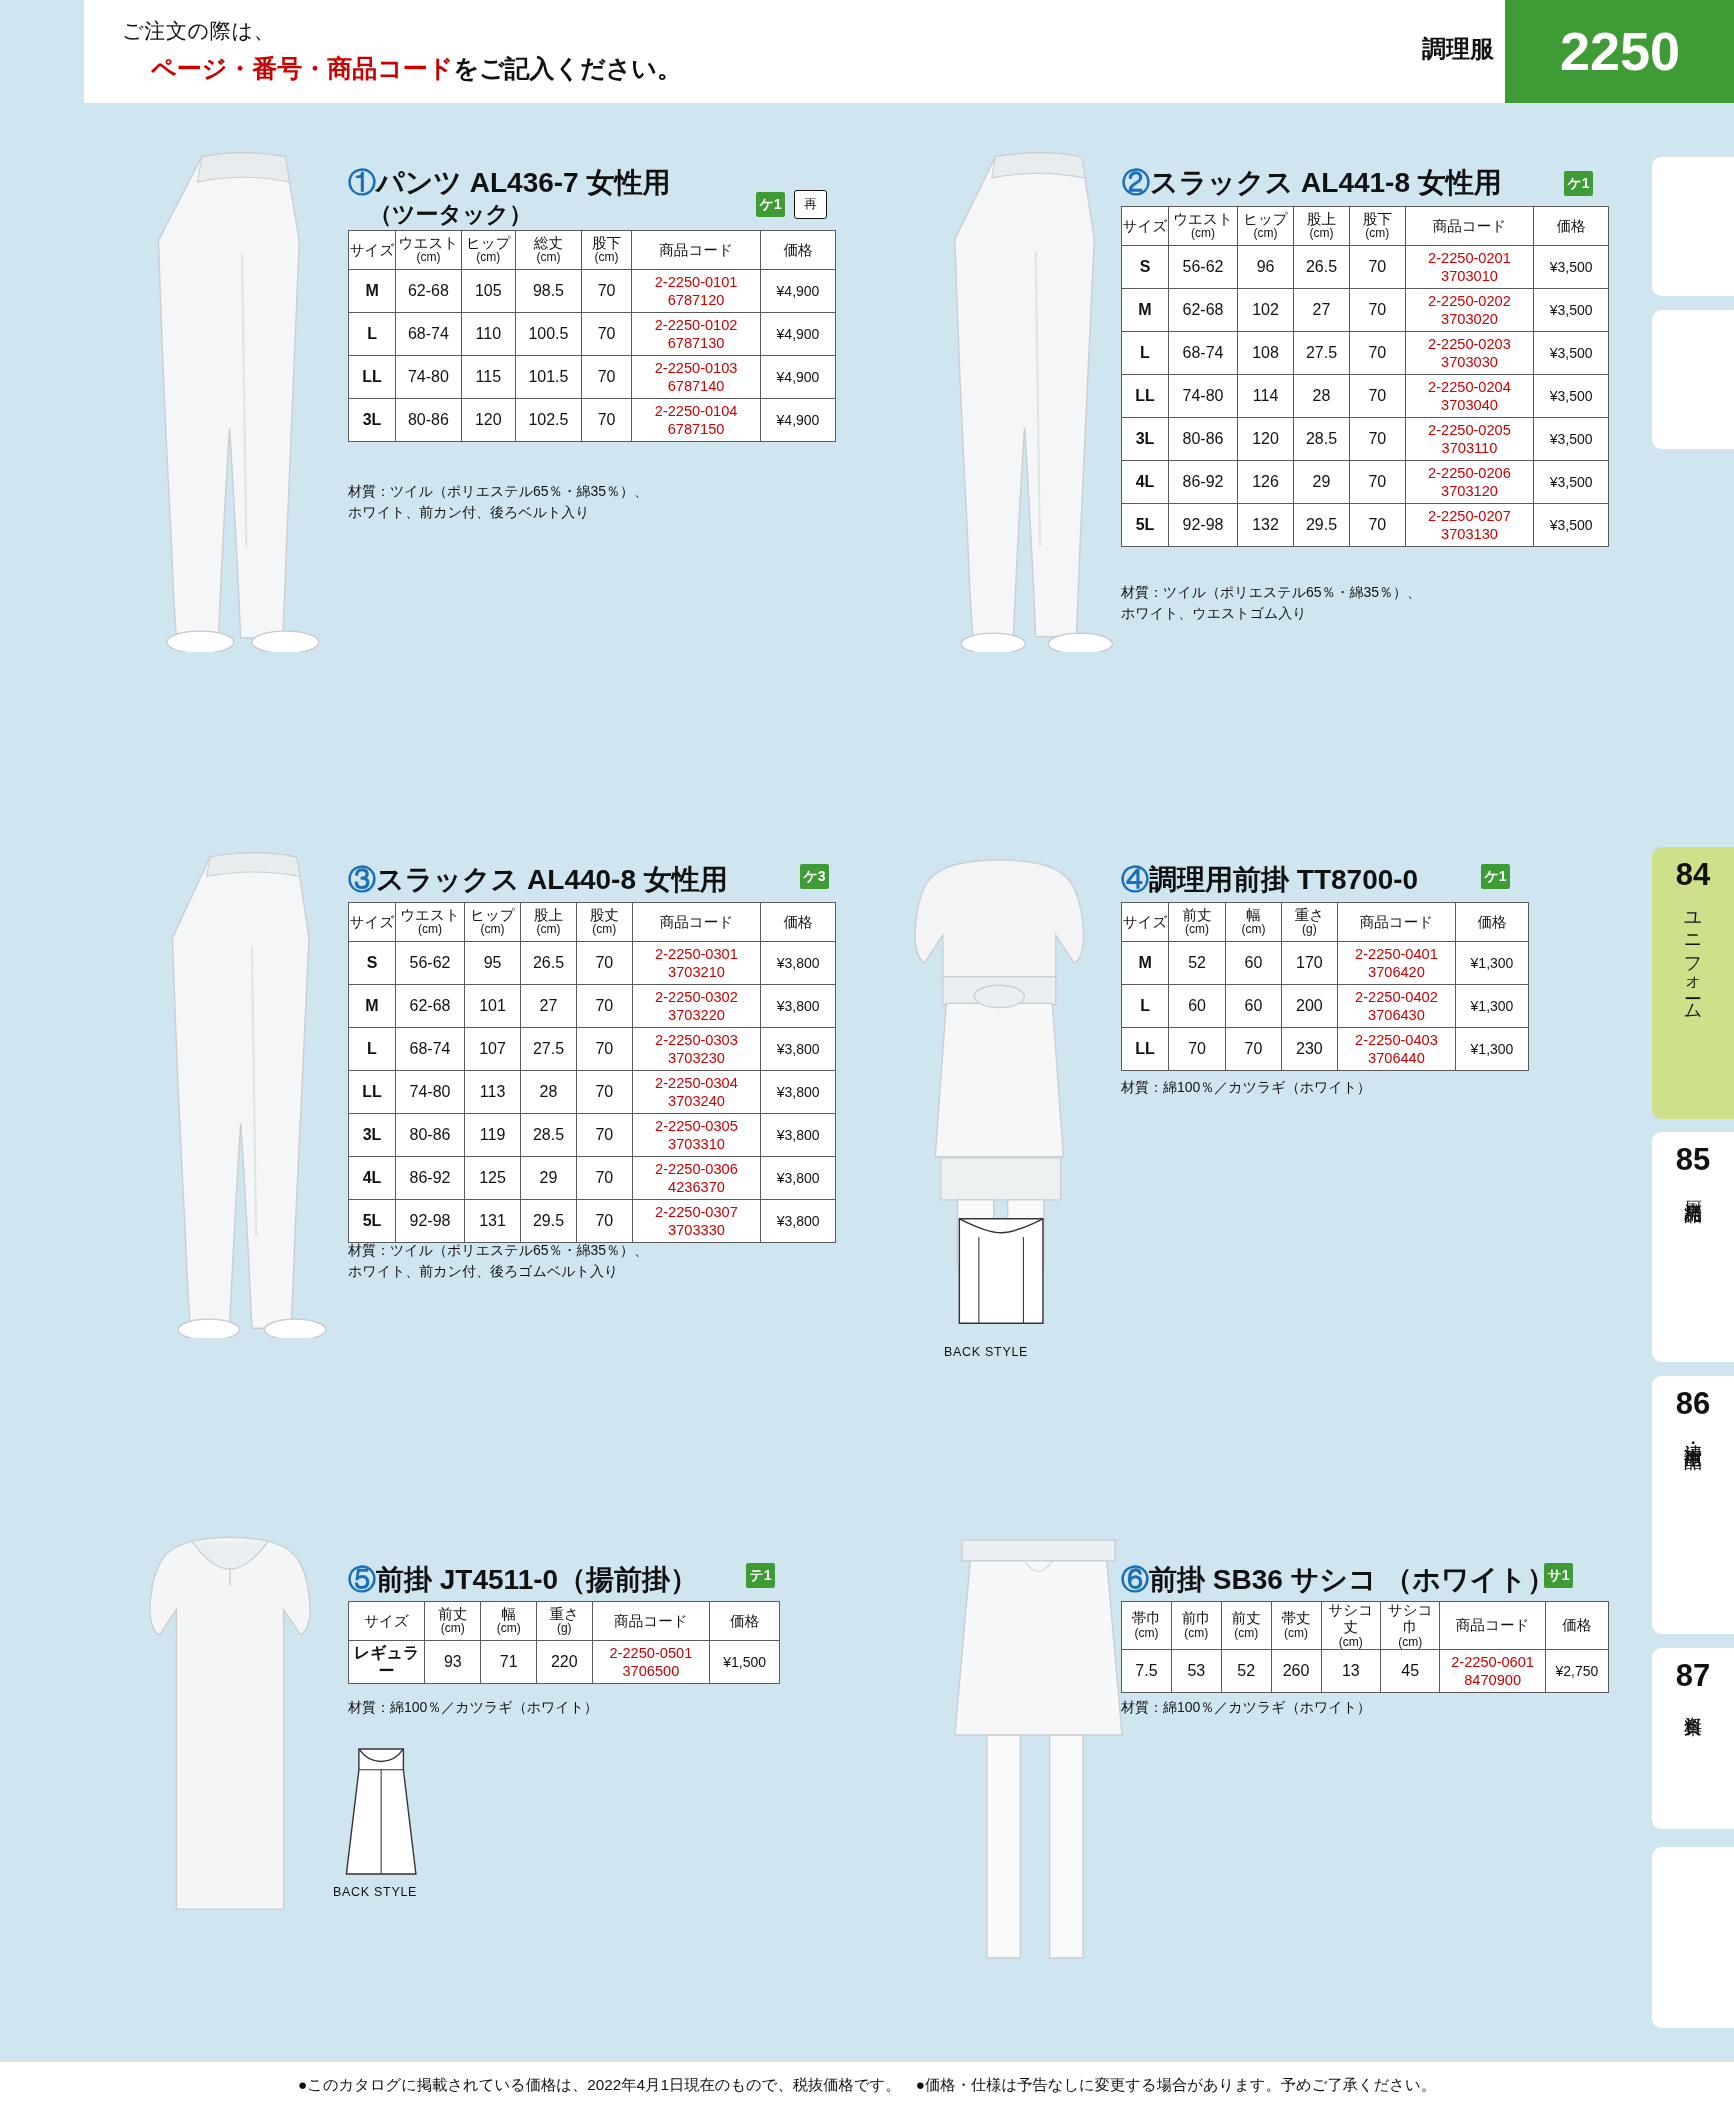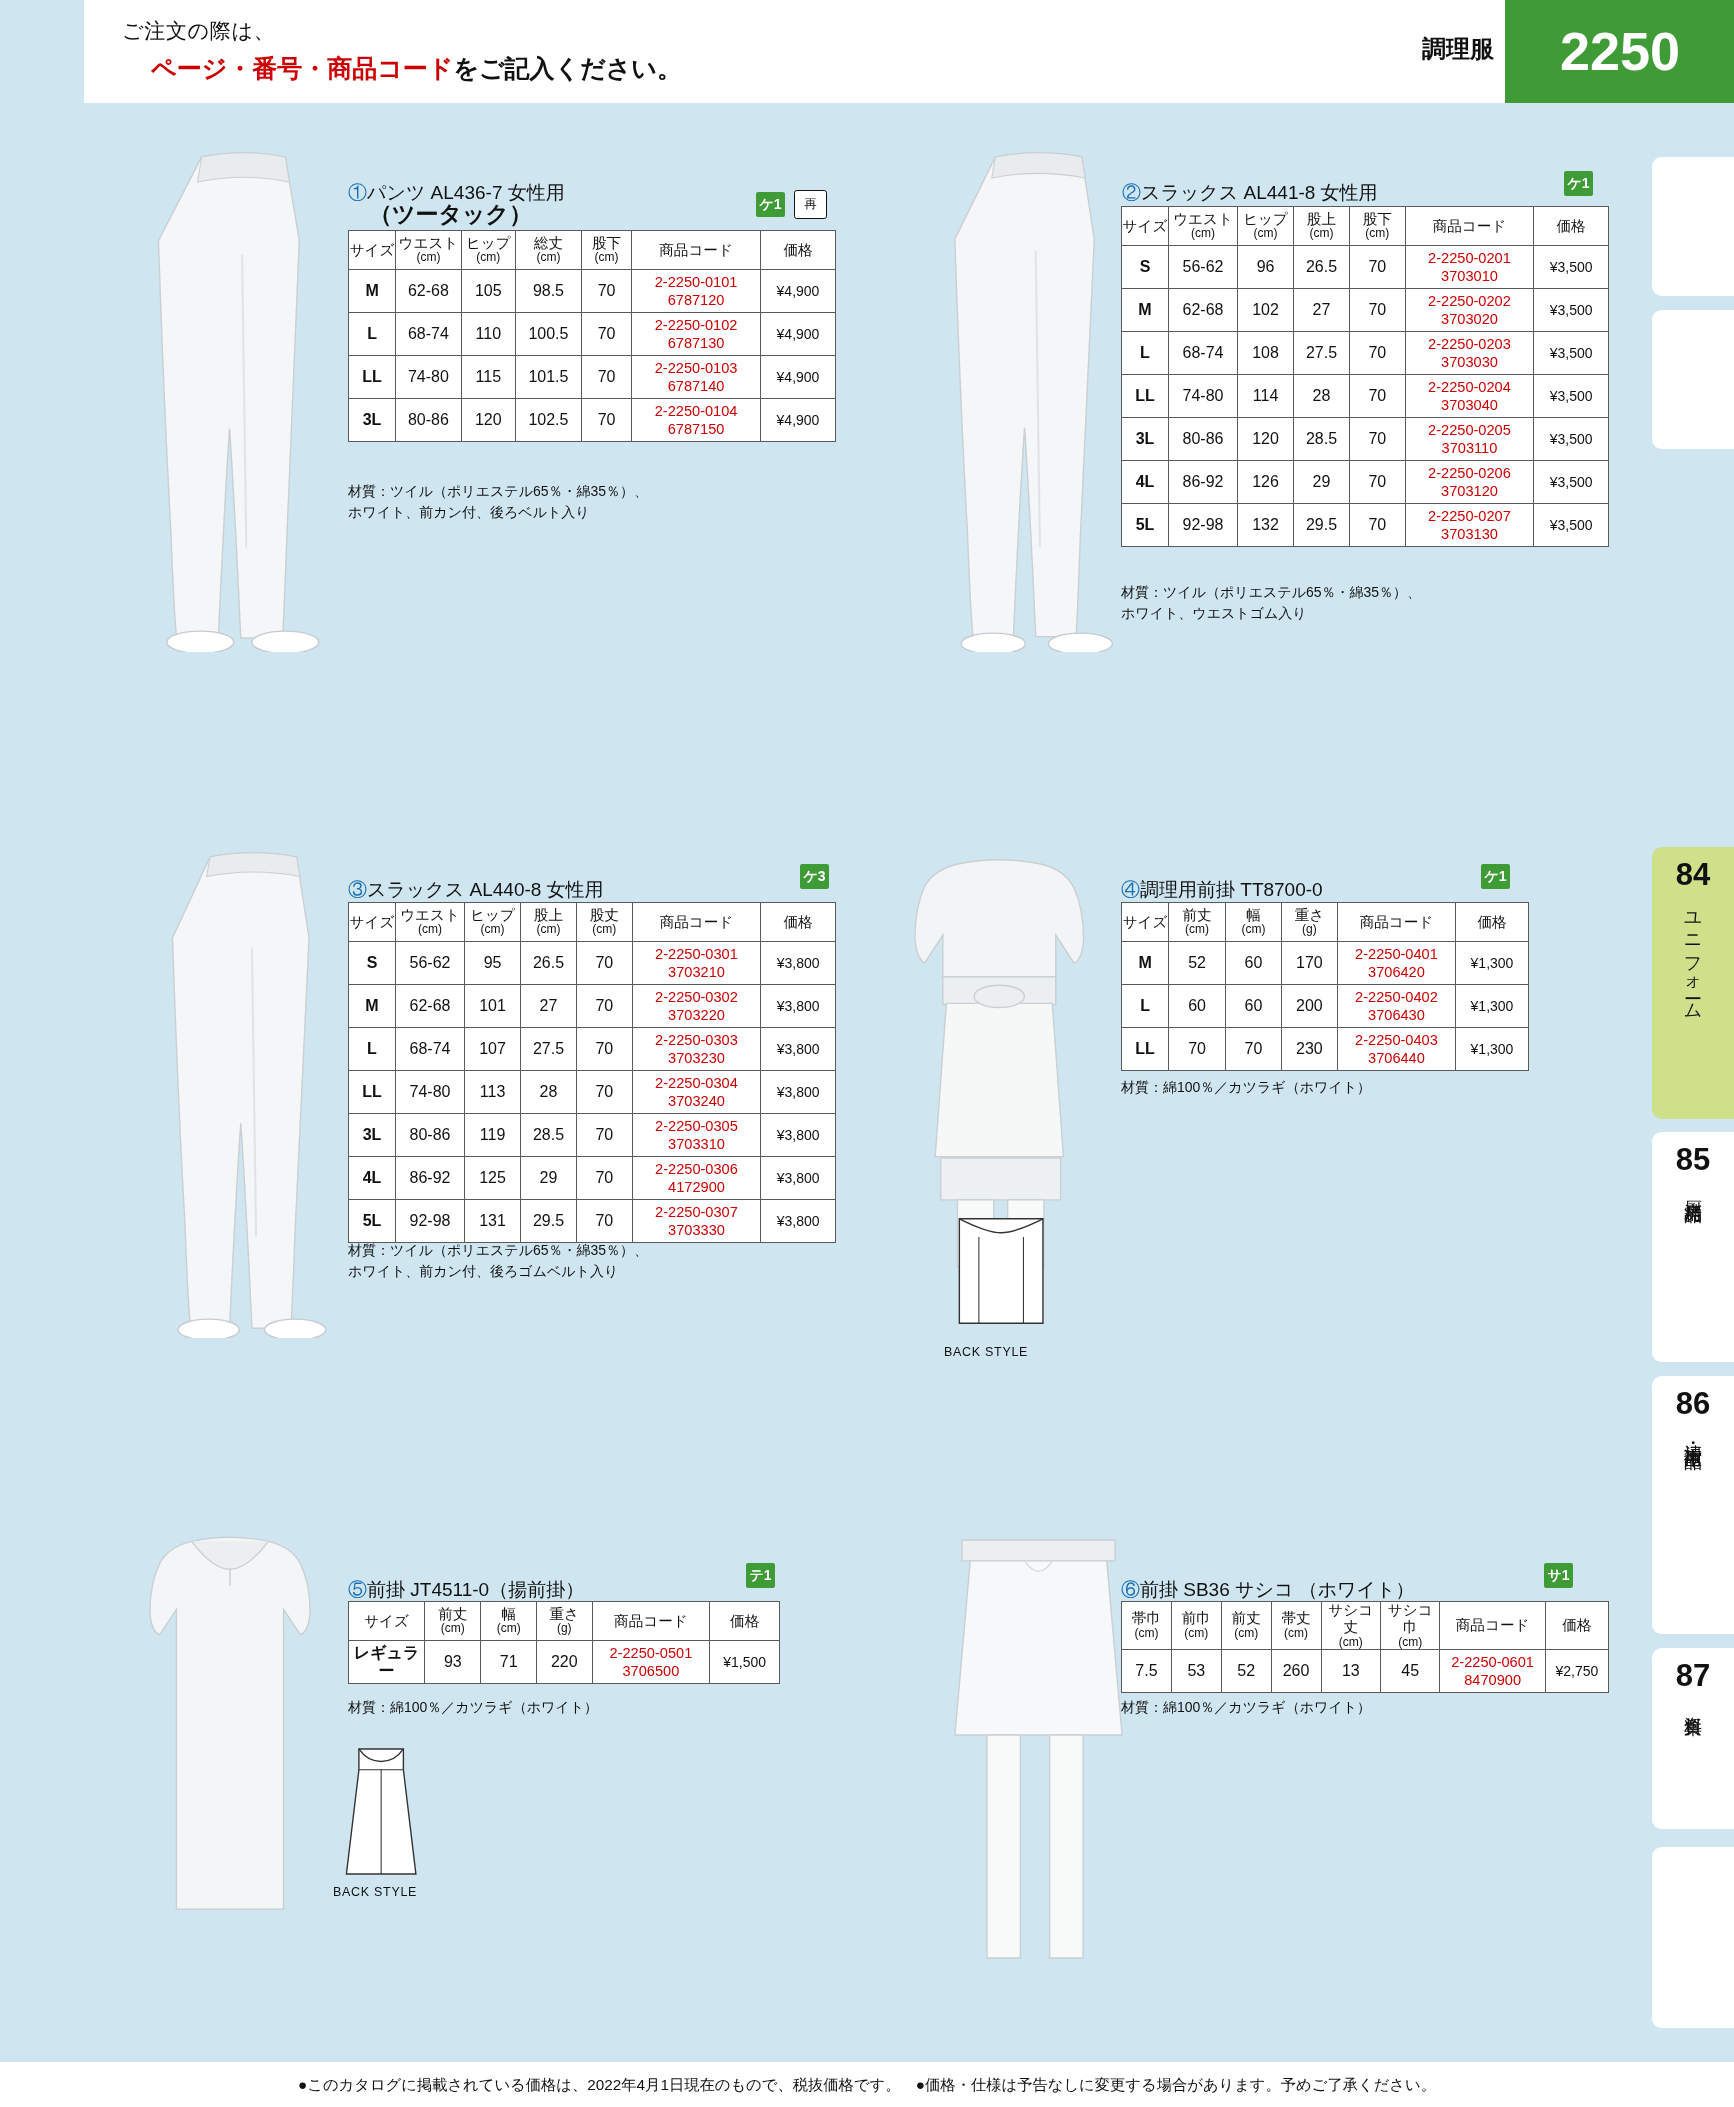--- a/index.html
+++ b/index.html
@@ -63,23 +63,22 @@
   .tab .tnum { font-size:31px; font-weight:bold; color:#111; }
   .tab .ttxt {
     writing-mode: vertical-rl;
     font-size:18px; color:#111; margin-top:8.4px; letter-spacing:1.4px;
   }
   .tab.green { background:#cfe08a; }
 
   
   .title {
     position:absolute;
-    font-size:19px; font-weight:normal; color:#111;
+    font-size:28px; font-weight:bold; color:#111;
     white-space:nowrap;
-    margin-top:16px;
   }
   .title .num { color:#1a6fb5; }
   .subtitle {
     position:absolute; font-size:23px; font-weight:bold; color:#111;
   }
   .mat {
     position:absolute; font-size:14px; color:#111; line-height:1.5;
     white-space:pre-line;
   }
   .badge {
@@ -453,21 +452,21 @@
         <td class="price">¥3,800</td>
       </tr>
       <tr>
         <td class="size">4L</td>
         <td>86-92</td>
         <td>125</td>
         <td>29</td>
         <td>70</td>
         <td class="code">
             <div>2-2250-0306</div>
-            <div class="c2">4172900</div>
+            <div class="c2">4236370</div>
           </td>
         <td class="price">¥3,800</td>
       </tr>
       <tr>
         <td class="size">5L</td>
         <td>92-98</td>
         <td>131</td>
         <td>29.5</td>
         <td>70</td>
         <td class="code">

